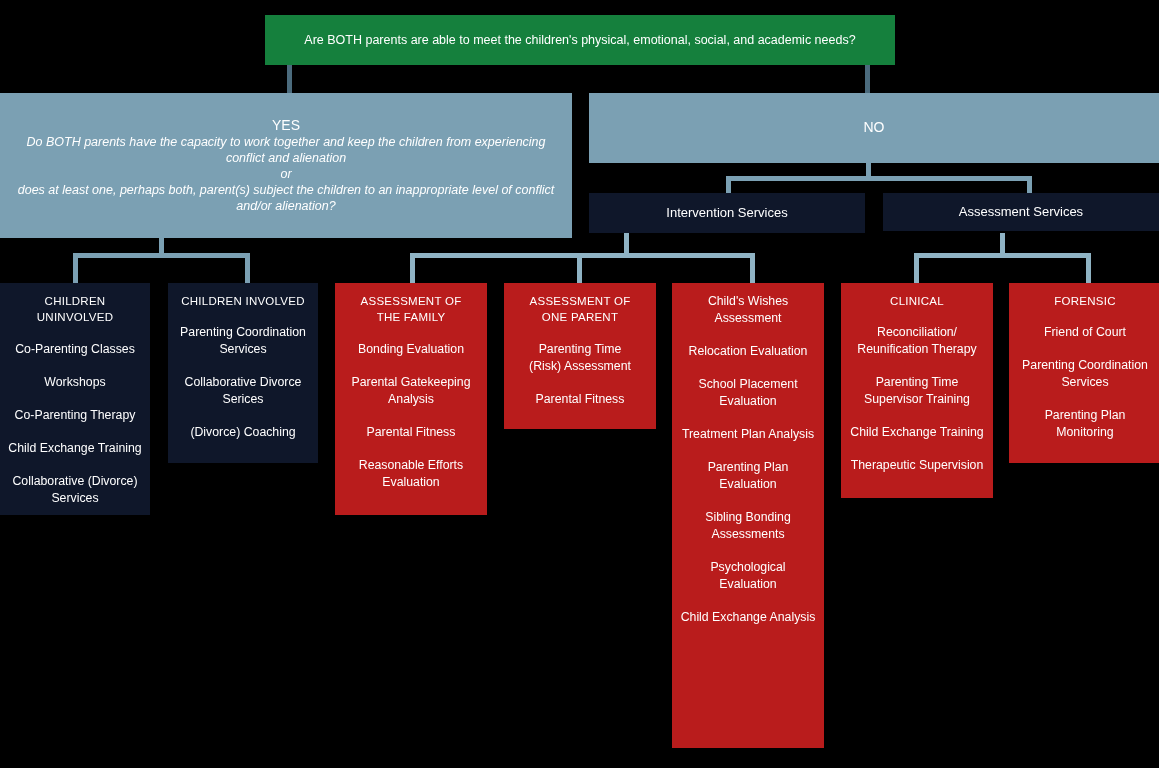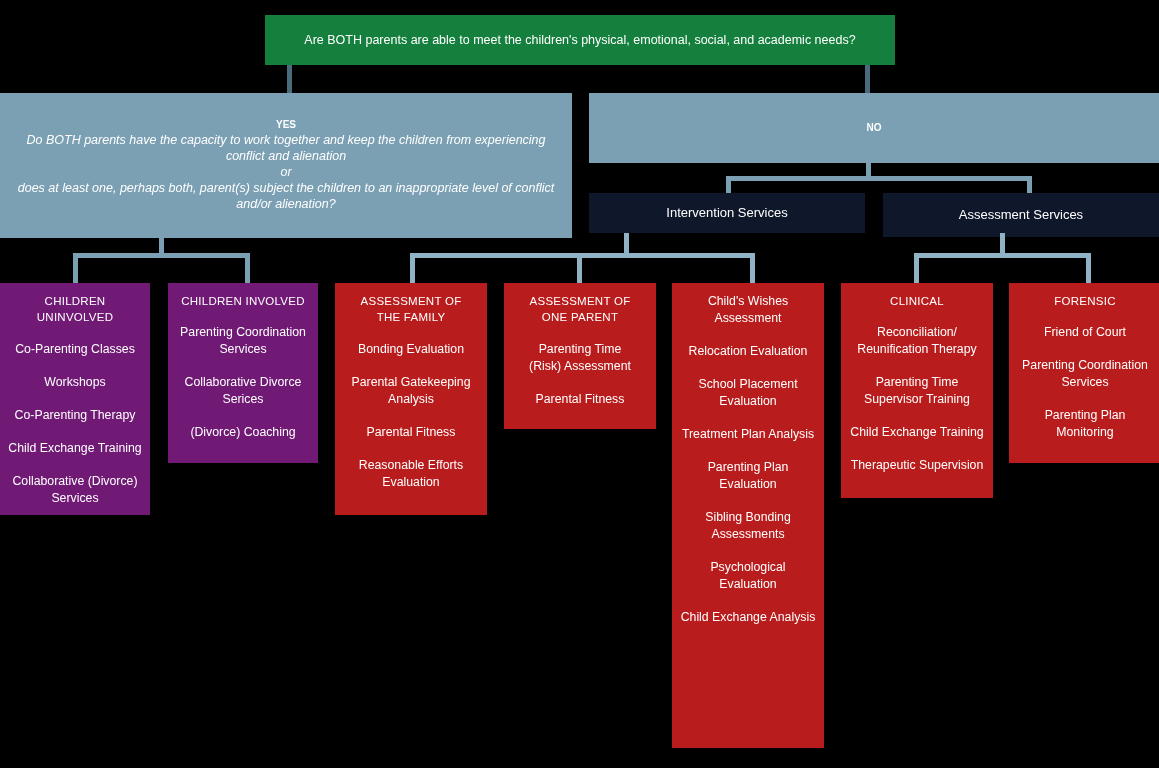--- a/index.html
+++ b/index.html
@@ -32,43 +32,42 @@
   .node-branch {
     background: #7ba0b3;
   }
   .node-service {
     background: #0f172a;
   }
   .node-leaf {
     background: #b91c1c;
   }
   .node-leaf.tint-b {
-    background: #701a75;
+    background: #0f172a;
   }
 
   
   .conn {
     position: absolute;
     background: #7ba0b3;
   }
   .conn-light {
     background: #8fb3c4;
   }
   .conn-dark {
     background: #4b6b7d;
   }
 
   
   .root-text {
     font-size: 12.5px;
     padding: 0 14px;
   }
   .branch-head {
-    font-size: 10px;
-    font-weight: bold;
+    font-size: 14px;
   }
   .branch-body {
     font-size: 12.5px;
     font-style: italic;
   }
   .service-label {
     font-size: 13px;
   }
 
   
@@ -136,21 +135,21 @@
   <div class="conn" style="left:726px; top:176px; width:306px; height:5px;"></div>
   <div class="conn" style="left:726px; top:176px; width:5px; height:22px;"></div>
   <div class="conn" style="left:1027px; top:176px; width:5px; height:22px;"></div>
 
   <div class="node node-service" style="left:589px; top:193px; width:276px; height:40px;">
     <div class="vcenter">
       <div class="service-label">Intervention Services</div>
     </div>
   </div>
 
-  <div class="node node-service" style="left:883px; top:193px; width:276px; height:44px;">
+  <div class="node node-service" style="left:883px; top:193px; width:276px; height:38px;">
     <div class="vcenter">
       <div class="service-label">Assessment Services</div>
     </div>
   </div>
 
   <div class="conn" style="left:159px; top:238px; width:5px; height:18px;"></div>
   <div class="conn" style="left:73px; top:253px; width:177px; height:5px;"></div>
   <div class="conn" style="left:73px; top:253px; width:5px; height:32px;"></div>
   <div class="conn" style="left:245px; top:253px; width:5px; height:32px;"></div>
 

